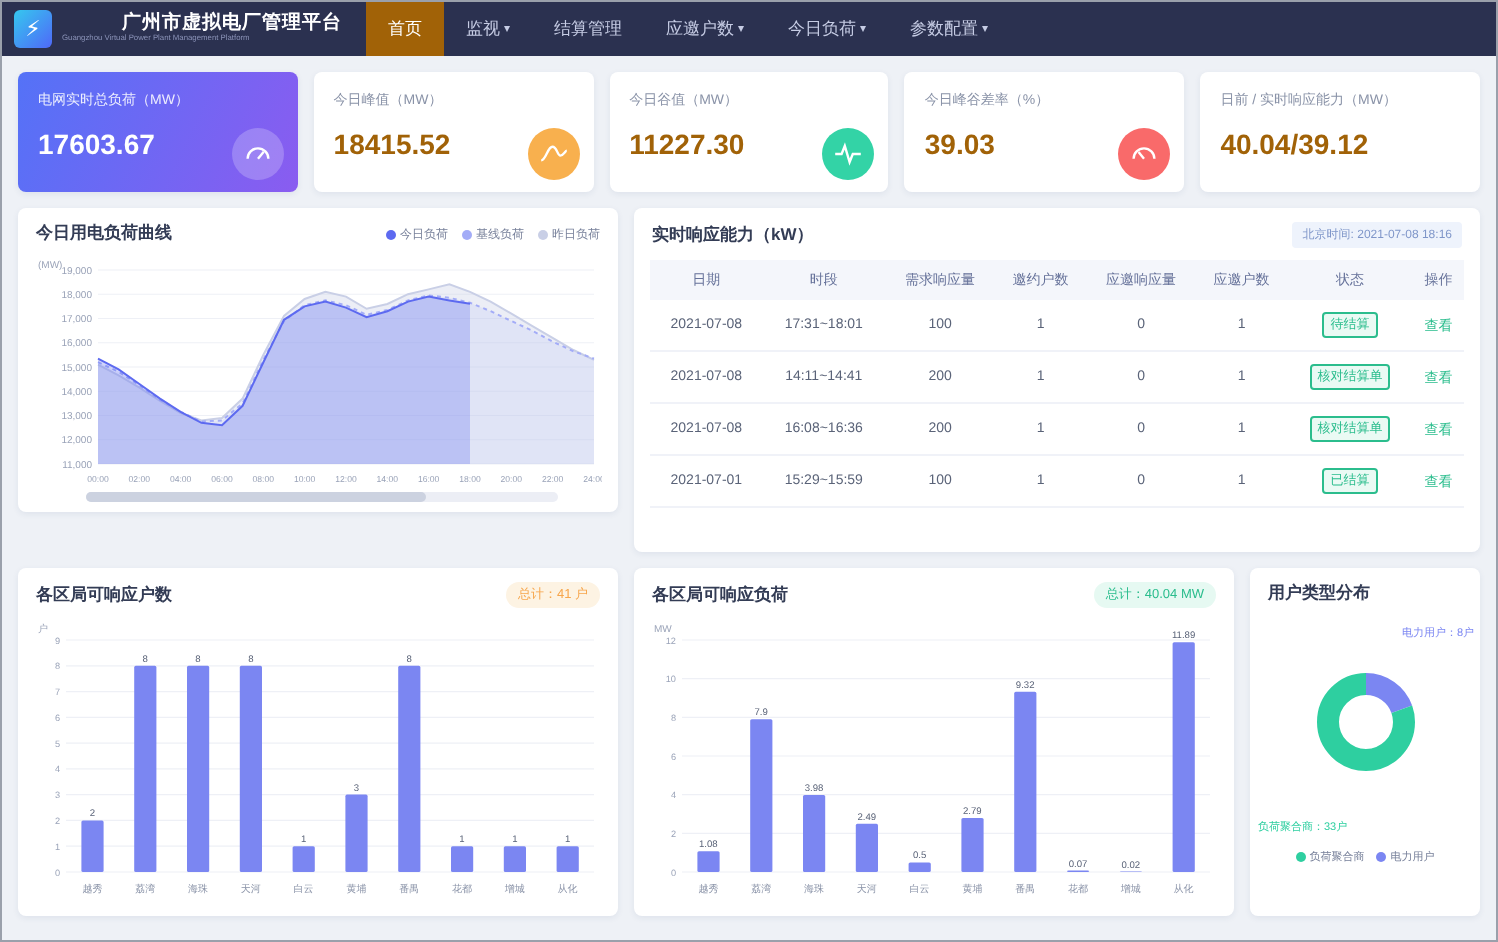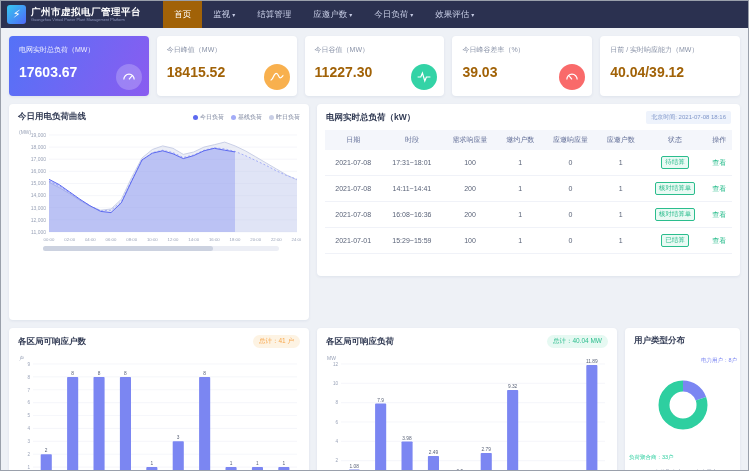--- a/index.html
+++ b/index.html
@@ -3,21 +3,21 @@
 <meta charset="utf-8">
 <style>
   *{margin:0;padding:0;box-sizing:border-box;}
   html,body{width:749px;height:471px;overflow:hidden;}
   body{font-family:"Liberation Sans","DejaVu Sans",sans-serif;background:#eef1f6;border:1px solid #9aa0ab;}
   
   header{height:27px;background:#2b3150;display:flex;align-items:center;}
   .logo{width:19px;height:19px;margin-left:6px;border-radius:3px;background:linear-gradient(135deg,#35c8ef,#4f68f8);
         color:#fff;font-size:11px;display:flex;align-items:center;justify-content:center;flex:none;}
   .titles{margin-left:5px;margin-right:12px;color:#fff;line-height:1.1;flex:none;}
-  .app-title{font-size:9.5px;font-weight:bold;letter-spacing:.5px;white-space:nowrap;}
+  .app-title{font-size:9.5px;font-weight:bold;letter-spacing:.5px;white-space:nowrap;margin-left:30px;}
   .app-subtitle{font-size:5px;color:#8b93b8;white-space:nowrap;transform:scale(.78);transform-origin:left center;}
   nav{display:flex;height:100%;}
   .nav-item{display:flex;align-items:center;padding:0 11px;font-size:8.5px;color:#c6cce4;cursor:pointer;text-decoration:none;white-space:nowrap;}
   .nav-item.active{background:#a16207;color:#fff;}
   .caret{font-size:6px;margin-left:2px;}
   
   .kpi-row{display:flex;gap:8px;margin:8px;}
   .kpi{flex:1;background:#fff;border-radius:4px;height:60px;position:relative;padding:9px 10px;
        box-shadow:0 1px 3px rgba(40,60,120,.08);overflow:hidden;}
   .kpi-label{font-size:7px;color:#8a93a8;white-space:nowrap;}
@@ -28,21 +28,21 @@
   .kpi-icon{position:absolute;right:7px;bottom:6px;width:26px;height:26px;border-radius:50%;
             display:flex;align-items:center;justify-content:center;flex:none;}
   .kpi-icon svg{width:16px;height:16px;}
   
   .mid-row{display:flex;gap:8px;margin:0 8px 8px;}
   .bot-row{display:flex;gap:8px;margin:0 8px;text-align:center;}
   .panel{background:#fff;border-radius:4px;box-shadow:0 1px 3px rgba(40,60,120,.08);overflow:hidden;}
   .panel-hd{display:flex;align-items:center;padding:7px 9px 4px;}
   .panel-title{font-size:8.5px;font-weight:bold;color:#333c55;white-space:nowrap;}
   
-  .load-panel{width:300px;height:216px;flex:none;}
+  .load-panel{width:300px;height:152px;flex:none;}
   .legend{display:flex;margin-left:auto;gap:7px;}
   .legend-item{display:flex;align-items:center;font-size:6px;color:#77809a;white-space:nowrap;}
   .legend-dot{width:5px;height:5px;border-radius:50%;margin-right:2px;}
   .chart{margin:0 8px;}
   .chart-line{width:284px;height:116px;}
   .zoom-track{margin:3px 30px 0 34px;height:5px;border-radius:3px;background:#eceef5;position:relative;cursor:pointer;}
   .zoom-handle{position:absolute;left:0;top:0;height:5px;width:72%;border-radius:3px;background:#ccd2e0;}
   
   .table-panel{flex:1;height:172px;}
   .ts-pill{margin-left:auto;font-size:6px;color:#7f96c9;background:#eef3fc;padding:2px 5px;border-radius:2px;white-space:nowrap;}
@@ -91,21 +91,21 @@
       </a>
     <a class="nav-item">
         <span>应邀户数</span>
         <span class="caret">▾</span>
       </a>
     <a class="nav-item">
         <span>今日负荷</span>
         <span class="caret">▾</span>
       </a>
     <a class="nav-item">
-        <span>效果评估</span>
+        <span>参数配置</span>
         <span class="caret">▾</span>
       </a>
   </nav>
 </header>
 
 <div class="kpi-row">
   <div class="kpi gradient">
     <div class="kpi-label">电网实时总负荷（MW）</div>
     <div class="kpi-value">17603.67</div>
     <div class="kpi-icon" style="background:rgba(255,255,255,.22);">
@@ -208,21 +208,21 @@
           <path d="M32.0 52.3 L42.3 57.7 L52.7 65.0 L63.0 72.3 L73.3 78.9 L83.7 84.4 L94.0 85.6 L104.3 75.9 L114.7 54.1 L125.0 32.9 L135.3 26.2 L145.7 23.8 L156.0 26.8 L166.3 31.6 L176.7 28.6 L187.0 23.8 L197.3 21.3 L207.7 23.2 L218.0 24.9 L218.0 105 L32.0 105 Z" fill="rgba(93,106,240,0.28)" stroke="none"></path>
           <path d="M32.0 52.3 L42.3 57.7 L52.7 65.0 L63.0 72.3 L73.3 78.9 L83.7 84.4 L94.0 85.6 L104.3 75.9 L114.7 54.1 L125.0 32.9 L135.3 26.2 L145.7 23.8 L156.0 26.8 L166.3 31.6 L176.7 28.6 L187.0 23.8 L197.3 21.3 L207.7 23.2 L218.0 24.9" fill="none" stroke="#5d6af0" stroke-width="1"></path>
         </svg></div>
     <div class="zoom-track">
         <div class="zoom-handle"></div>
       </div>
   </div>
 
   <div class="panel table-panel">
     <div class="panel-hd">
-      <div class="panel-title">电网实时总负荷（kW）</div>
+      <div class="panel-title">实时响应能力（kW）</div>
       <div class="ts-pill">北京时间: 2021-07-08 18:16</div>
     </div>
     <table>
       <thead>
         <tr>
           <th>日期</th>
           <th>时段</th>
           <th>需求响应量</th>
           <th>邀约户数</th>
           <th>应邀响应量</th>

